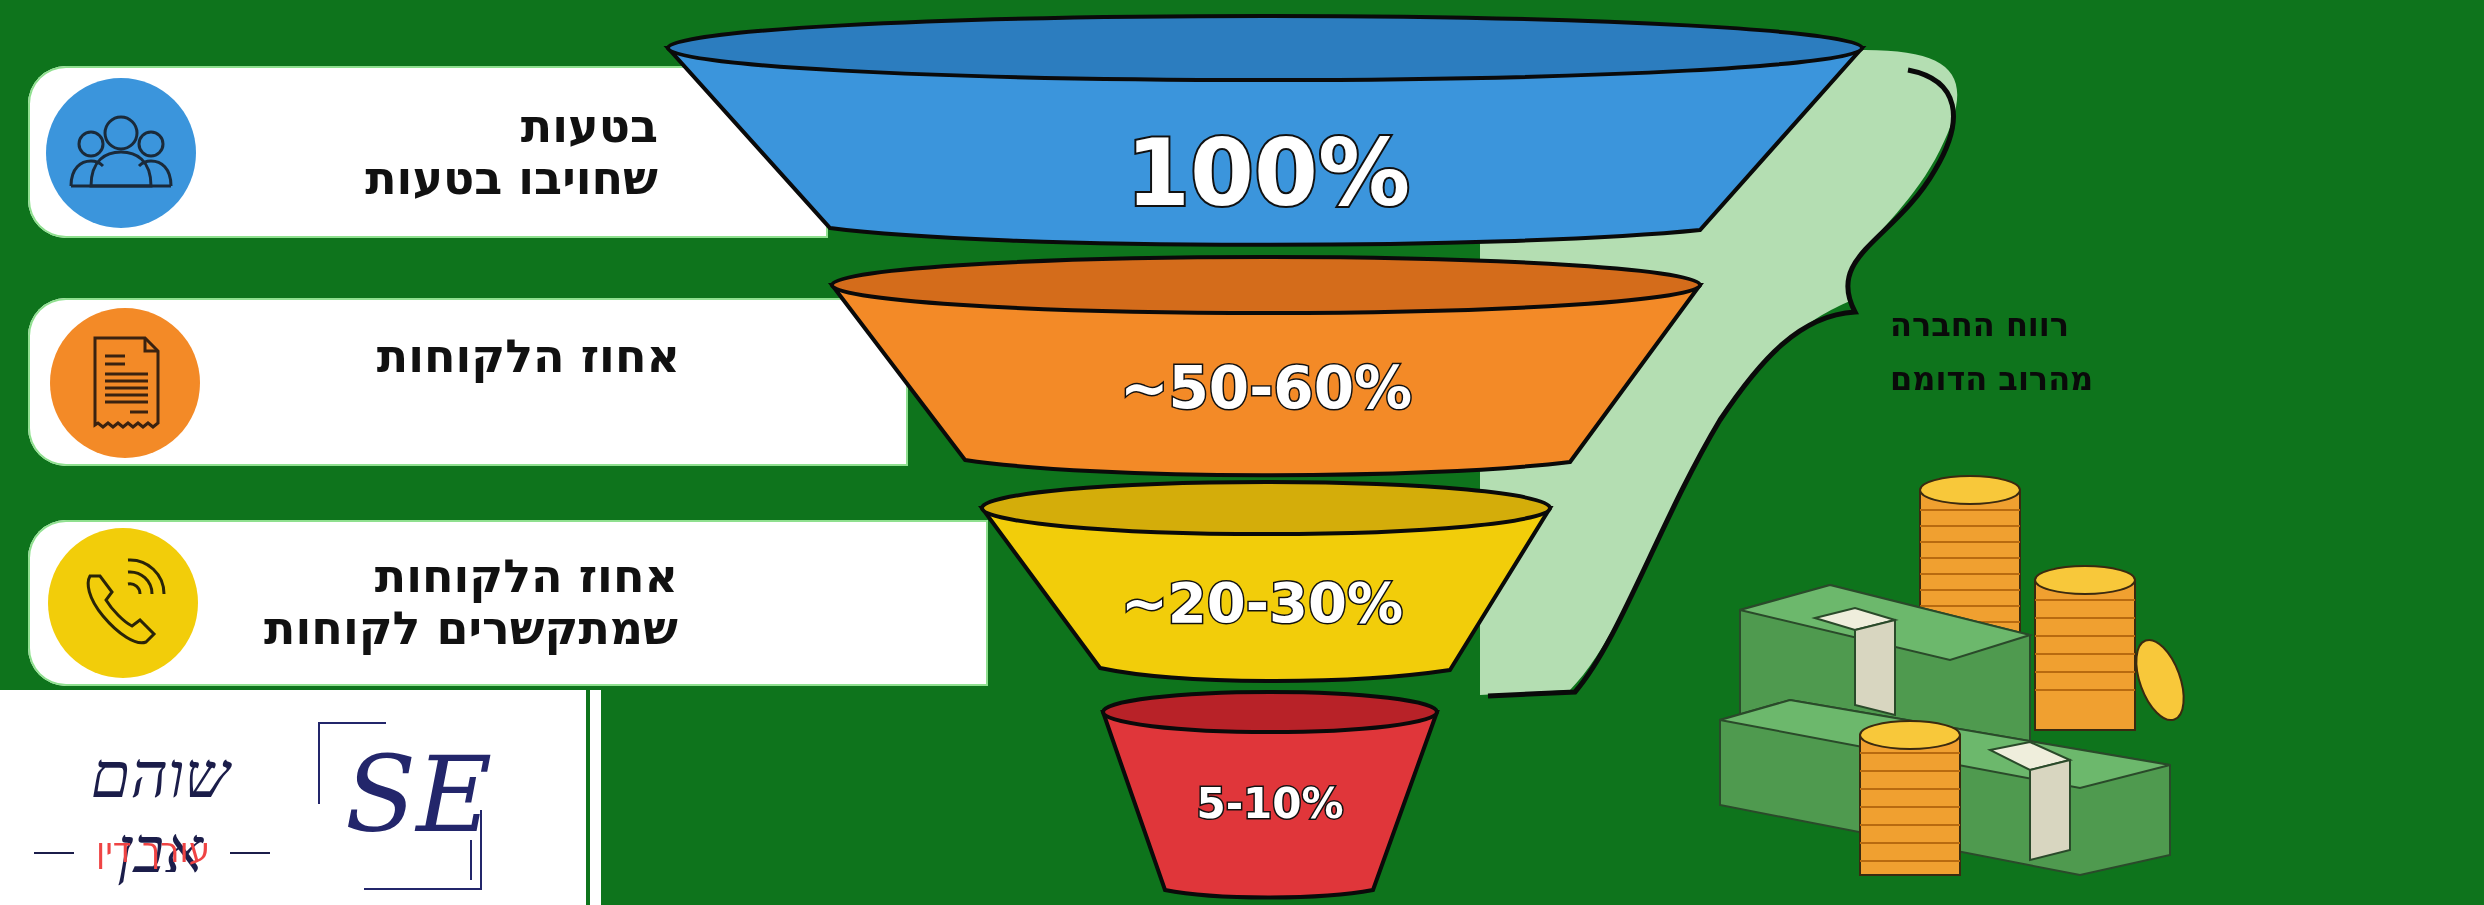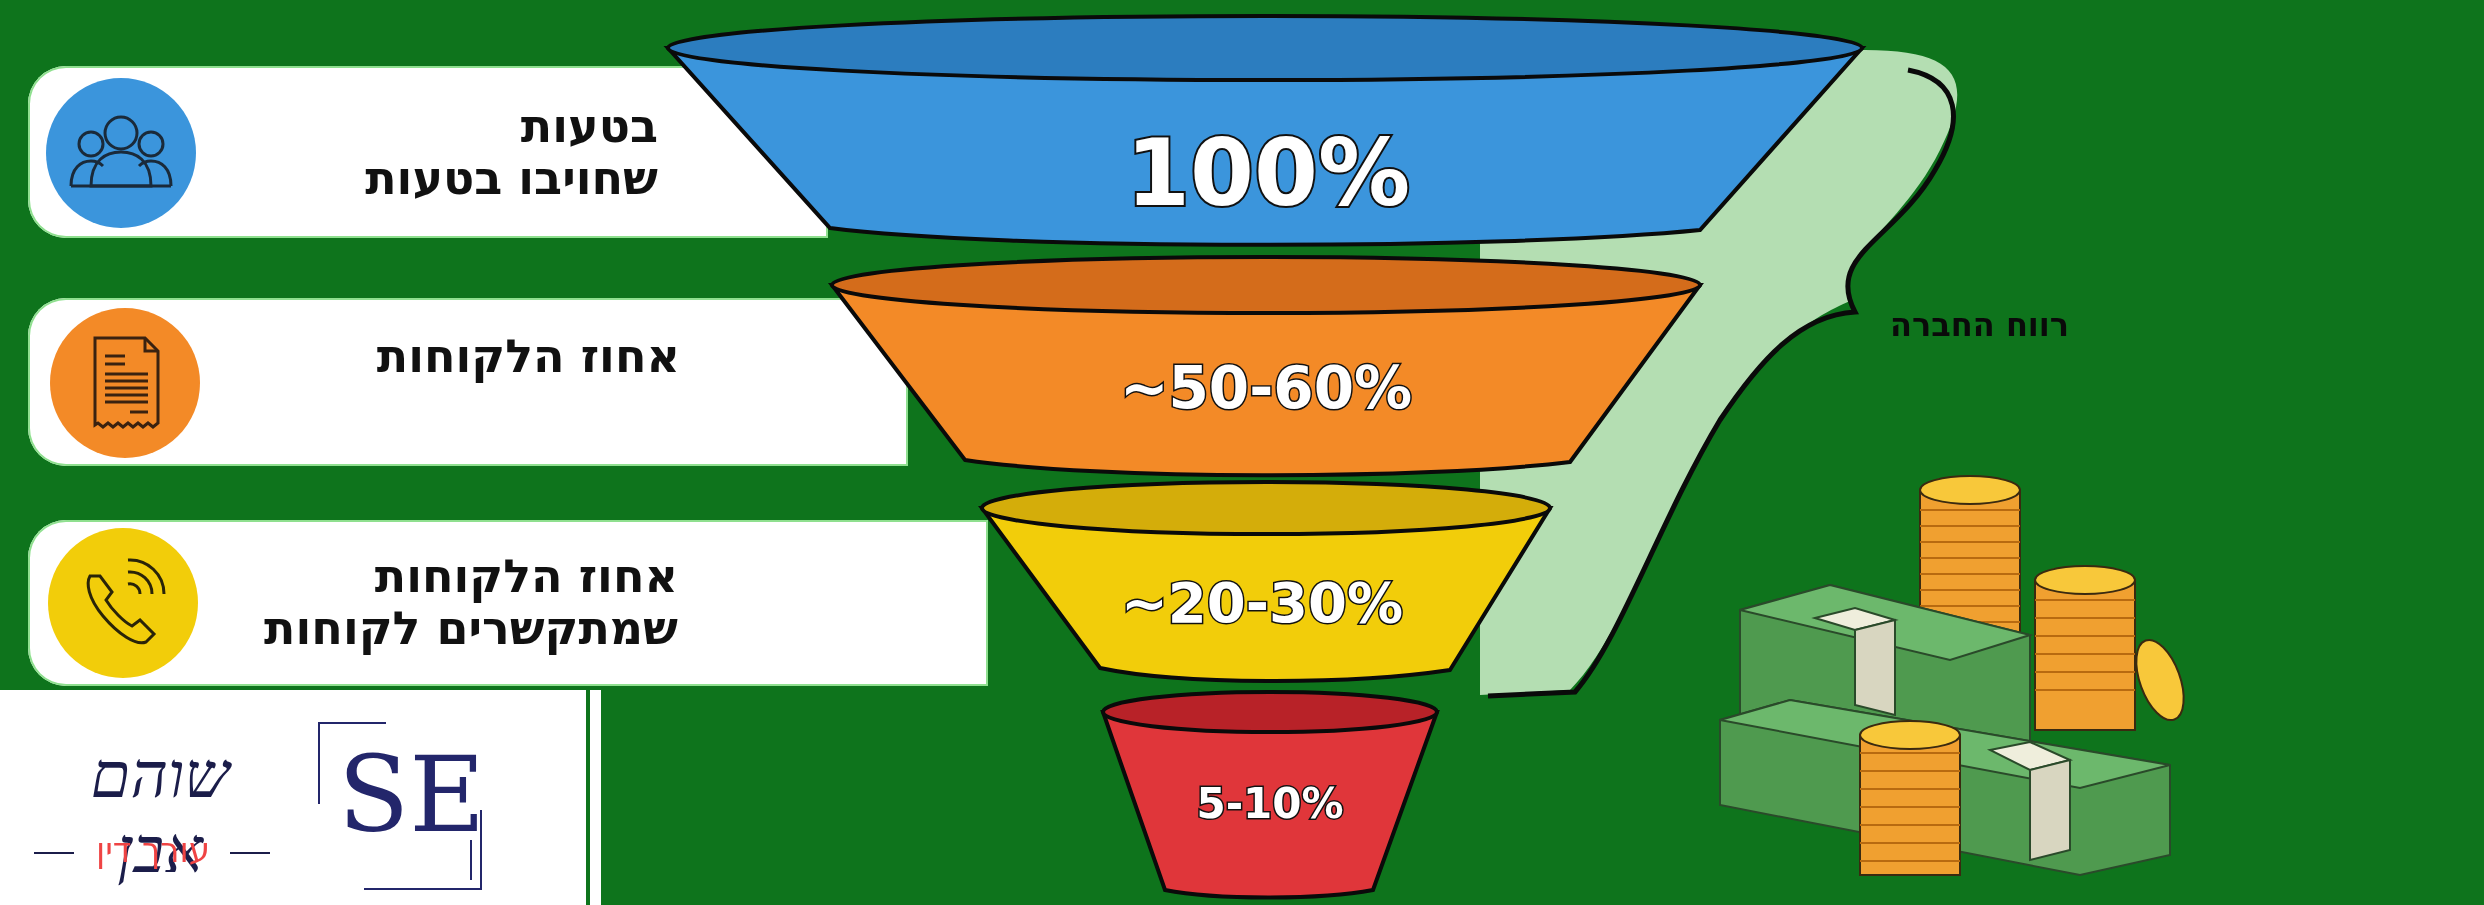--- a/index.html
+++ b/index.html
@@ -105,20 +105,21 @@
     </g>
 
     <text x="1268" y="205" text-anchor="middle" font-size="92" fill="#ffffff" stroke="#111" stroke-width="4" paint-order="stroke">100%</text>
     <text x="1266" y="408" text-anchor="middle" font-size="58" fill="#ffffff" stroke="#111" stroke-width="3" paint-order="stroke">~50-60%</text>
     <text x="1262" y="622" text-anchor="middle" font-size="56" fill="#ffffff" stroke="#111" stroke-width="3" paint-order="stroke">~20-30%</text>
     <text x="1270" y="818" text-anchor="middle" font-size="42" fill="#ffffff" stroke="#111" stroke-width="3" paint-order="stroke">5-10%</text>
   </svg>
 
   <div class="profit-text" style="left:1890px; top:298px; width:460px;">
     <div>רווח החברה</div>
+    <div>מהרוב הדומם</div>
   </div>
 
   <svg style="position:absolute; left:1700px; top:470px;" width="680" height="420" viewBox="0 0 680 420">
 
     <g stroke="#3a2a10" stroke-width="2">
       <rect x="220" y="20" width="100" height="150" fill="#f0a030"></rect>
       <g fill="none" stroke="#b86a10" stroke-width="2">
         <line x1="220" y1="40" x2="320" y2="40"></line>
           <line x1="220" y1="56" x2="320" y2="56"></line>
           <line x1="220" y1="72" x2="320" y2="72"></line>
@@ -175,20 +176,20 @@
   </svg>
 
   <div class="logo-box">
     <div class="sig" style="left:40px; top:48px; width:240px; font-size:64px; text-align:center;">שוהם אבן</div>
     <div style="position:absolute; left:34px; top:162px; width:40px; height:2px; background:#1b1d4a;"></div>
     <div class="subtitle" style="left:88px; top:140px; width:130px; font-size:34px; text-align:center;">עורך דין</div>
     <div style="position:absolute; left:230px; top:162px; width:40px; height:2px; background:#1b1d4a;"></div>
 
     <div style="position:absolute; left:318px; top:32px; width:68px; height:2px; background:#23266b;"></div>
     <div style="position:absolute; left:318px; top:32px; width:2px; height:82px; background:#23266b;"></div>
-    <div class="se" style="left:338px; top:50px; font-size:104px; line-height:110px;">SE</div>
+    <div class="se" style="left:345px; top:50px; font-size:104px; line-height:110px;font-style:italic;">SE</div>
     <div style="position:absolute; left:480px; top:120px; width:2px; height:80px; background:#23266b;"></div>
     <div style="position:absolute; left:364px; top:198px; width:118px; height:2px; background:#23266b;"></div>
     <div style="position:absolute; left:470px; top:150px; width:2px; height:40px; background:#23266b;"></div>
   </div>
   <div style="position:absolute; left:586px; top:690px; width:4px; height:215px; background:#0e741c;"></div>
 
 </div>
 
 </body></html>

